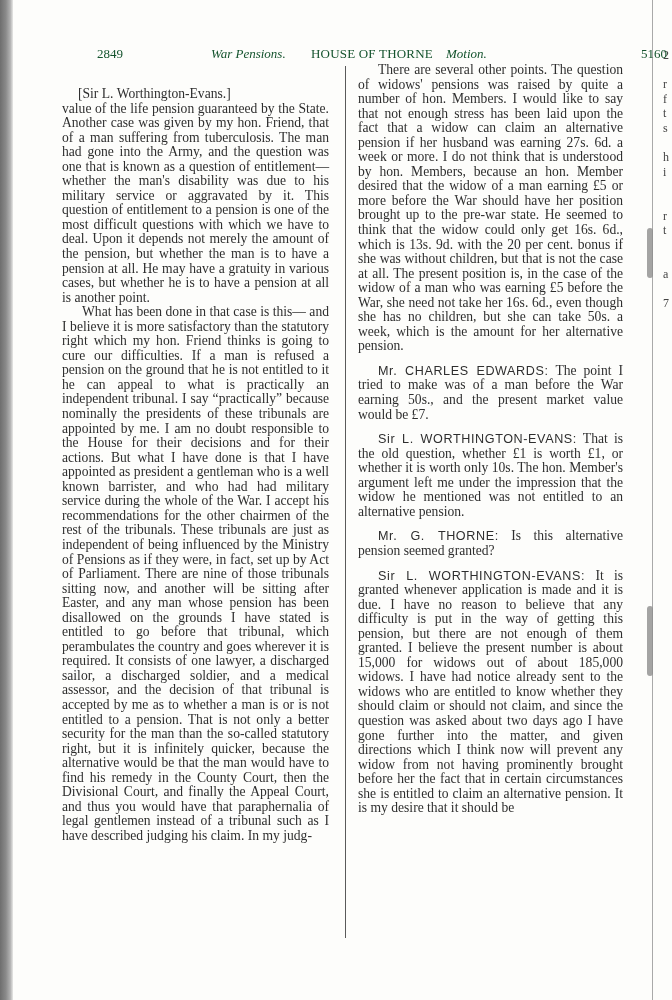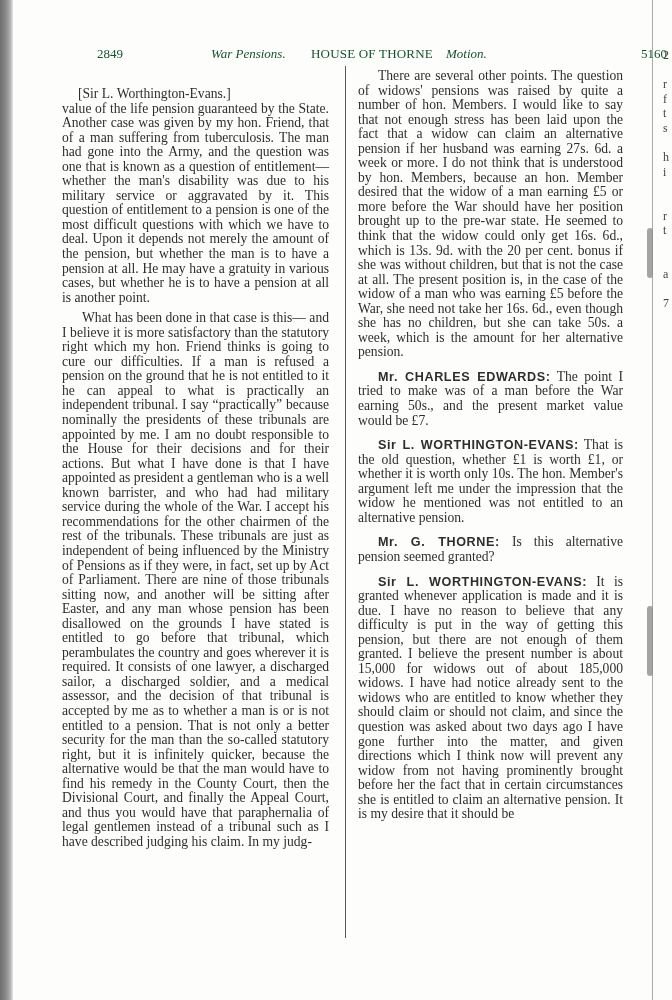--- a/index.html
+++ b/index.html
@@ -37,25 +37,25 @@
       position: absolute; top: 63px; font-family: "Liberation Serif", serif;
       font-size: 13.6px; line-height: 14.55px; text-align: justify; color: #2e2e2e;
     }
     .col-left { left: 62px; width: 267px; }
     .col-right { left: 358px; width: 265px; }
     .rule {
       position: absolute; left: 345px; top: 66px; width: 1px; height: 872px; background: #5a5a5a;
     }
     p { margin: 0; }
     .indent { text-indent: 20px; }
-    .gap { margin-top: 6px; }
+    .gap { }
     .gap-lg { margin-top: 10px; }
     .attribution { text-indent: 16px; margin-bottom: 0; margin-top: 24px; }
     .speaker {
-      font-family: "Liberation Sans", sans-serif; font-weight: bold; font-size: 12.6px; letter-spacing: .6px;
+      font-family: "Liberation Sans", sans-serif; font-weight: normal; font-size: 12.6px; letter-spacing: .6px;
     }
   </style>
 </head>
 <body>
 
 <div class="binding"></div>
 <div class="next-page-edge"></div>
 <div class="next-page-smudge" style="top:228px;height:50px;"></div>
 <div class="next-page-smudge" style="top:606px;height:70px;"></div>
 <div class="next-page-glyphs">2

